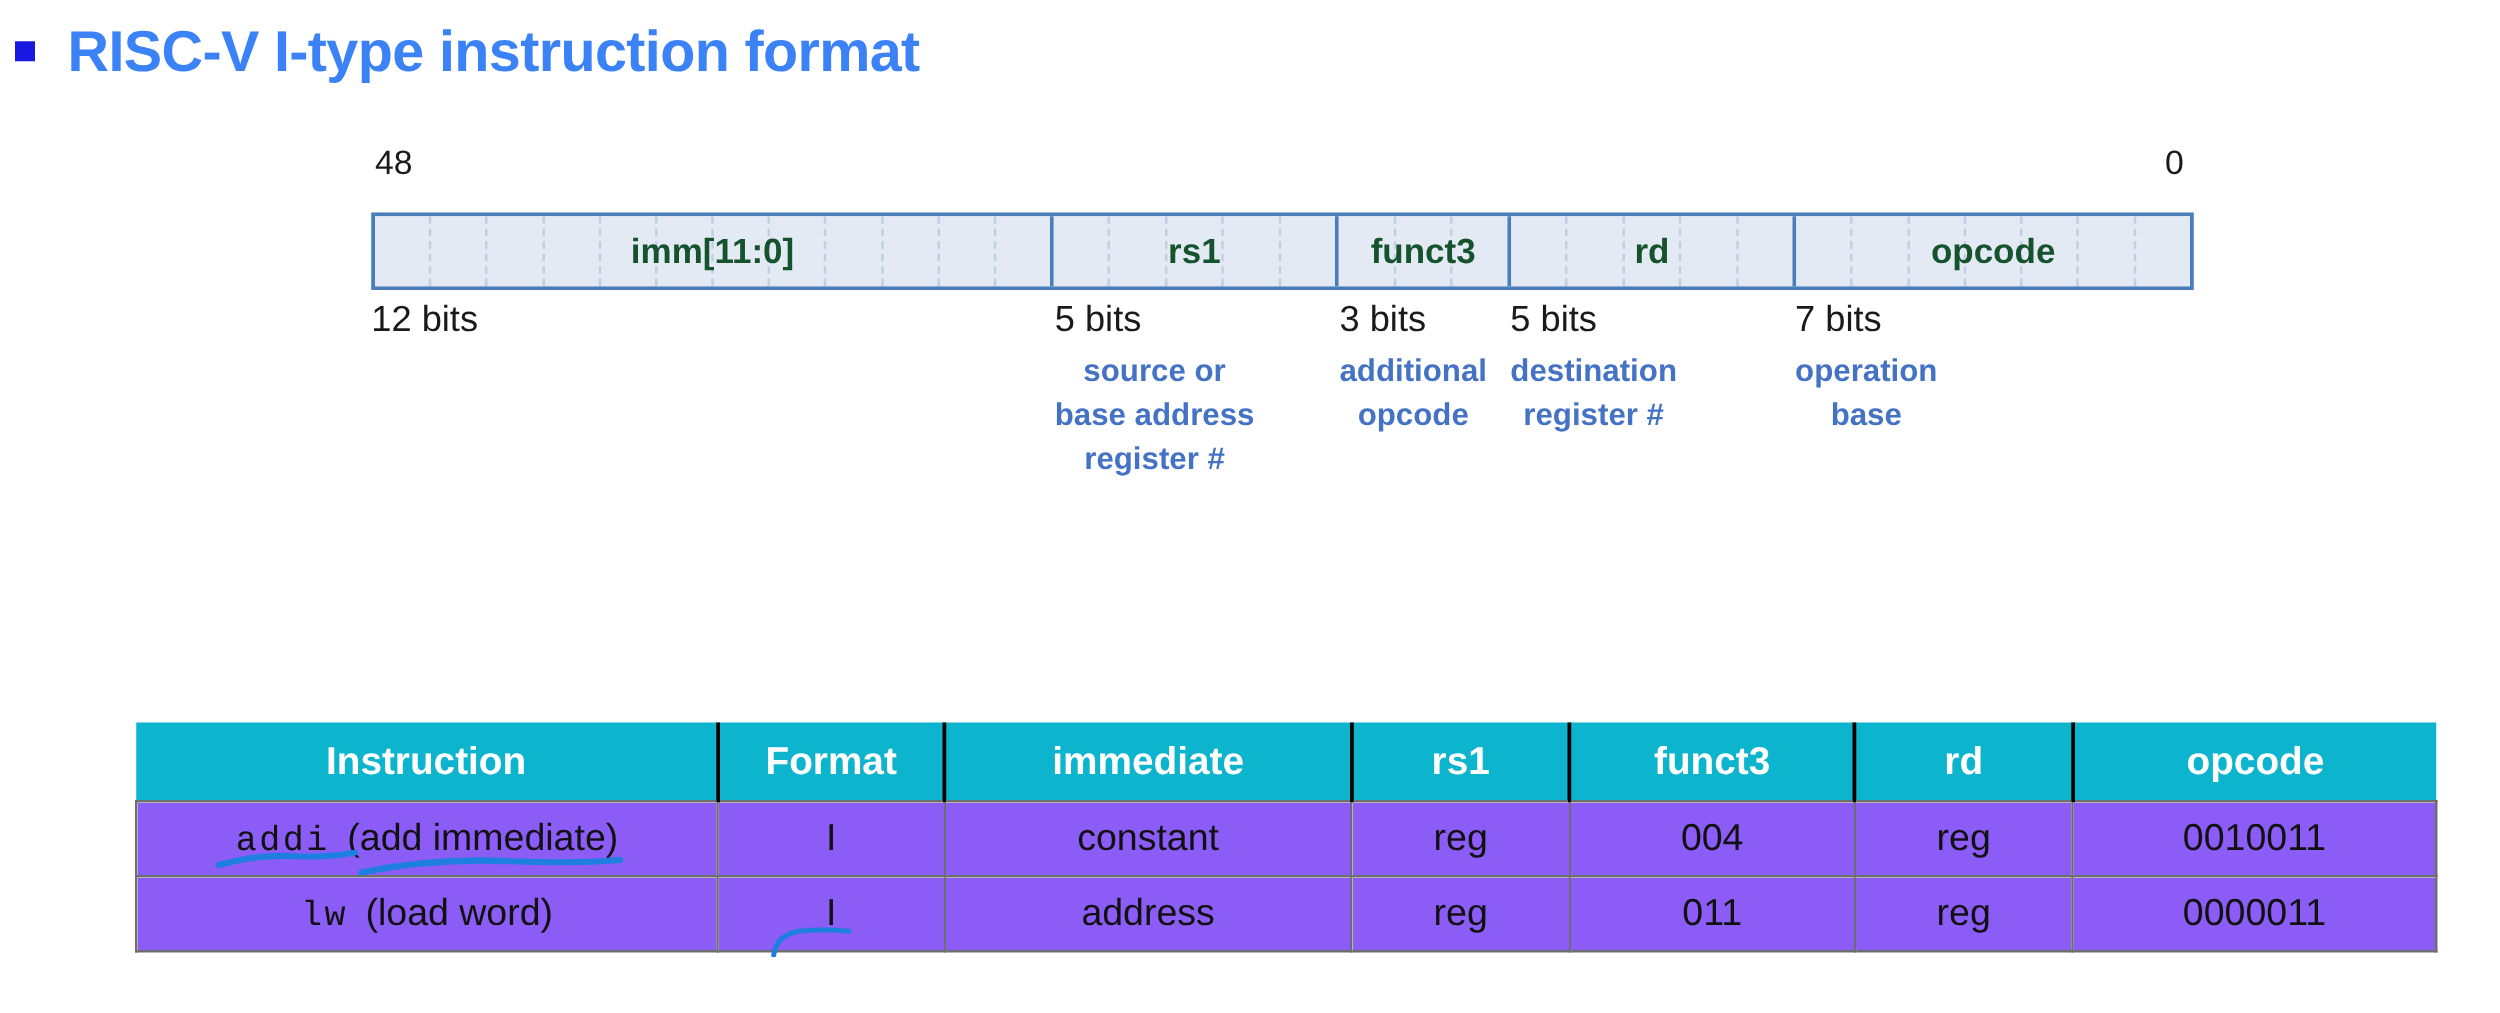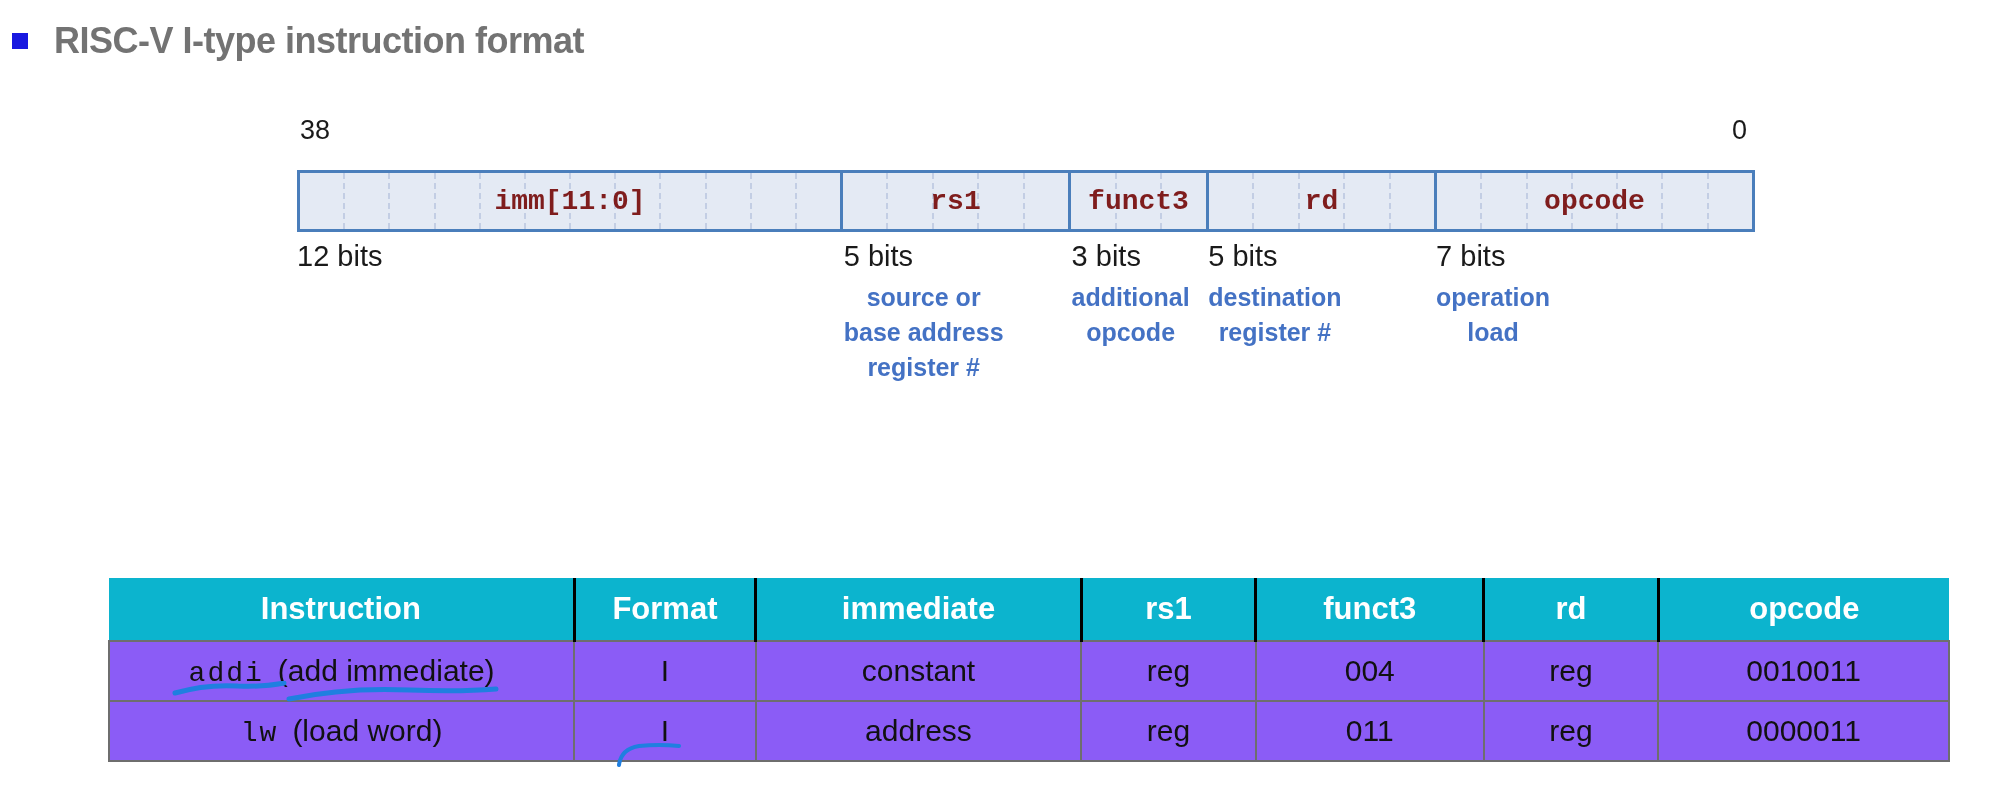--- a/index.html
+++ b/index.html
@@ -27,22 +27,22 @@
   }
   #title-bullet {
     width: 16px;
     height: 16px;
     background: #1818e0;
     margin-left: 12px;
     margin-right: 26px;
     flex: 0 0 auto;
   }
   #title-text {
-    color: #737373;
-    font-size: 36px;
+    color: #3b82f6;
+    font-size: 46px;
     font-weight: bold;
     font-family: "Liberation Sans", sans-serif;
     letter-spacing: -0.5px;
     white-space: nowrap;
   }
 
   
   .bitnum {
     position: absolute;
     font-size: 27px;
@@ -84,22 +84,22 @@
     flex: 1 1 0;
     border-right: 2px dashed #c3cee4;
     box-sizing: border-box;
   }
   .field-box .ticks span:last-child { border-right: none; }
   .field-label {
     position: relative;
     z-index: 2;
     font-size: 28px;
     font-weight: bold;
-    color: #7f1d1d;
-    font-family: Liberation Mono, monospace;
+    color: #14532d;
+    font-family: Liberation Sans, sans-serif;
     white-space: nowrap;
   }
 
   
   #field-descs {
     position: absolute;
     left: 297px;
     top: 240px;
     width: 1458px;
     display: flex;
@@ -180,21 +180,21 @@
   #annot-ihook   { left: 36px;  bottom: -14px; }
 </style>
 </head>
 <body>
 
 <div id="title-row">
   <div id="title-bullet"></div>
   <div id="title-text">RISC-V I-type instruction format</div>
 </div>
 
-<div class="bitnum" id="bitnum-31">38</div>
+<div class="bitnum" id="bitnum-31">48</div>
 <div class="bitnum" id="bitnum-0">0</div>
 
 <div id="field-diagram">
     <div class="field-box" style="flex: 12 1 0px;">
       <div class="ticks">
         <span></span>
         <span></span>
         <span></span>
         <span></span>
         <span></span>
@@ -273,21 +273,21 @@
       <div class="desc-bits">5 bits</div>
       <div class="desc-lines">
         <div>destination</div>
         <div>register #</div>
       </div>
     </div>
     <div class="desc-col" style="flex: 7 1 0px;">
       <div class="desc-bits">7 bits</div>
       <div class="desc-lines">
         <div>operation</div>
-        <div>load</div>
+        <div>base</div>
       </div>
     </div>
   </div>
 
 <table id="isa-table">
   <colgroup>
     <col style="width:400px">
     <col style="width:156px">
     <col style="width:280px">
     <col style="width:150px">

